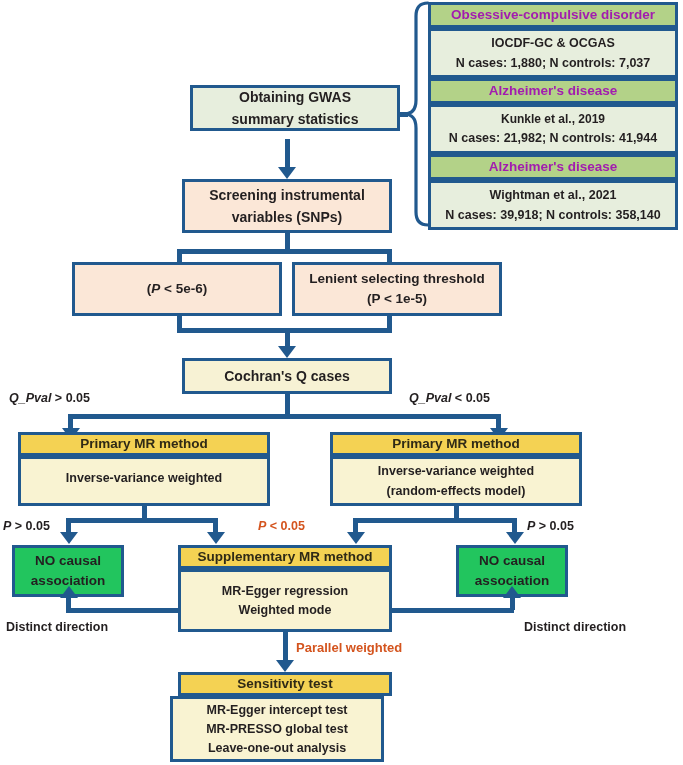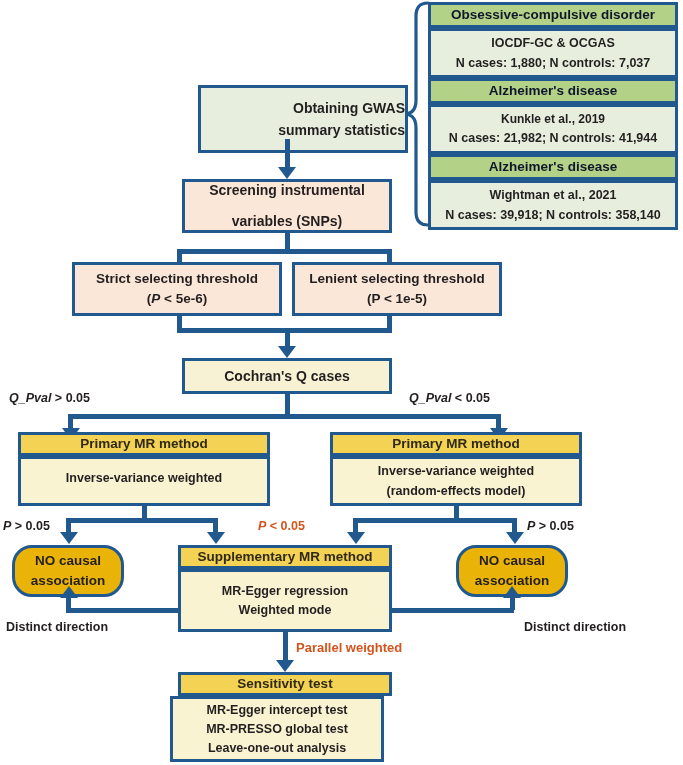--- a/index.html
+++ b/index.html
@@ -8,27 +8,27 @@
        color:#231f20;-webkit-font-smoothing:antialiased;}
   #stage{position:absolute;left:0;top:0;width:683px;height:765px;}
 
   
   .bx{position:absolute;box-sizing:border-box;border:3px solid #21598e;
       display:flex;flex-direction:column;align-items:stretch;justify-content:center;}
   .bx .hdr{font-weight:bold;text-align:center;line-height:1.15;}
   .ln{text-align:center;font-weight:bold;line-height:1.2;white-space:nowrap;}
 
   
-  .green-h{background:#b3d288;color:#0f172a;}
+  .green-h{background:#b3d288;color:#a21caf;}
   .green-b{background:#e7eedd;}
   .peach{background:#fbe7d7;}
   .yellow-h{background:#f4d253;color:#2f2a16;}
   .yellow-b{background:#f9f3d2;}
   .cream{background:#f7f2d4;}
-  .white{background:#eab308;border-radius:20px;}
+  .white{background:#22c55e;}
 
   
   .v{position:absolute;background:#21598e;width:5px;}
   .h{position:absolute;background:#21598e;height:5px;}
   .arw{position:absolute;width:0;height:0;border-left:9px solid transparent;
        border-right:9px solid transparent;border-top:12px solid #21598e;}
   .arw-up{position:absolute;width:0;height:0;border-left:9px solid transparent;
        border-right:9px solid transparent;border-bottom:12px solid #21598e;}
 
   
@@ -65,40 +65,39 @@
   <div class="bx green-b" style="left:428px;top:180px;width:250px;height:50px;">
     <div class="ln" style="font-size:12.5px;margin-bottom:5px;">Wightman et al., 2021</div>
     <div class="ln" style="font-size:12.5px;">N cases: 39,918; N controls: 358,140</div>
   </div>
 
   <svg class="brace" viewBox="0 0 40 228">
     <path d="M30 3 Q18 3 18 16 L18 100 Q18 114 6 114 Q18 114 18 128 L18 212 Q18 225 30 225" fill="none" stroke="#21598e" stroke-width="3.2" stroke-linecap="round"></path>
   </svg>
   <div class="h" style="left:392px;top:112px;width:16px;"></div>
 
-  <div class="bx green-b" style="left:198px;top:85px;width:210px;height:68px;align-items:flex-end;">
+  <div class="bx green-b" style="left:190px;top:85px;width:210px;height:46px;">
     <div class="ln" style="font-size:14px;margin-bottom:5px;">Obtaining GWAS</div>
     <div class="ln" style="font-size:14px;">summary statistics</div>
   </div>
 
   <div class="v" style="left:284.5px;top:139px;height:30px;"></div>
   <div class="arw" style="left:278px;top:167px;"></div>
 
-  <div class="bx peach" style="left:182px;top:179px;width:210px;height:54px;justify-content:space-between;">
+  <div class="bx peach" style="left:182px;top:179px;width:210px;height:54px;">
     <div class="ln" style="font-size:14px;margin-bottom:5px;">Screening instrumental</div>
     <div class="ln" style="font-size:14px;">variables (SNPs)</div>
   </div>
 
   <div class="v" style="left:284.5px;top:233px;height:18px;"></div>
   <div class="h" style="left:177px;top:249px;width:215px;"></div>
   <div class="v" style="left:177px;top:249px;height:14px;"></div>
   <div class="v" style="left:387px;top:249px;height:14px;"></div>
 
   <div class="bx peach" style="left:72px;top:262px;width:210px;height:54px;">
-    <div class="ln" style="font-size:13.5px;margin-bottom:4px;">Strict selecting threshold</div>
     <div class="ln" style="font-size:13.5px;">
       <span>(</span><i>P</i><span> &lt; 5e-6)</span>
     </div>
   </div>
 
   <div class="bx peach" style="left:292px;top:262px;width:210px;height:54px;">
     <div class="ln" style="font-size:13.5px;margin-bottom:4px;">Lenient selecting threshold</div>
     <div class="ln" style="font-size:13.5px;">(P &lt; 1e-5)</div>
   </div>
 

